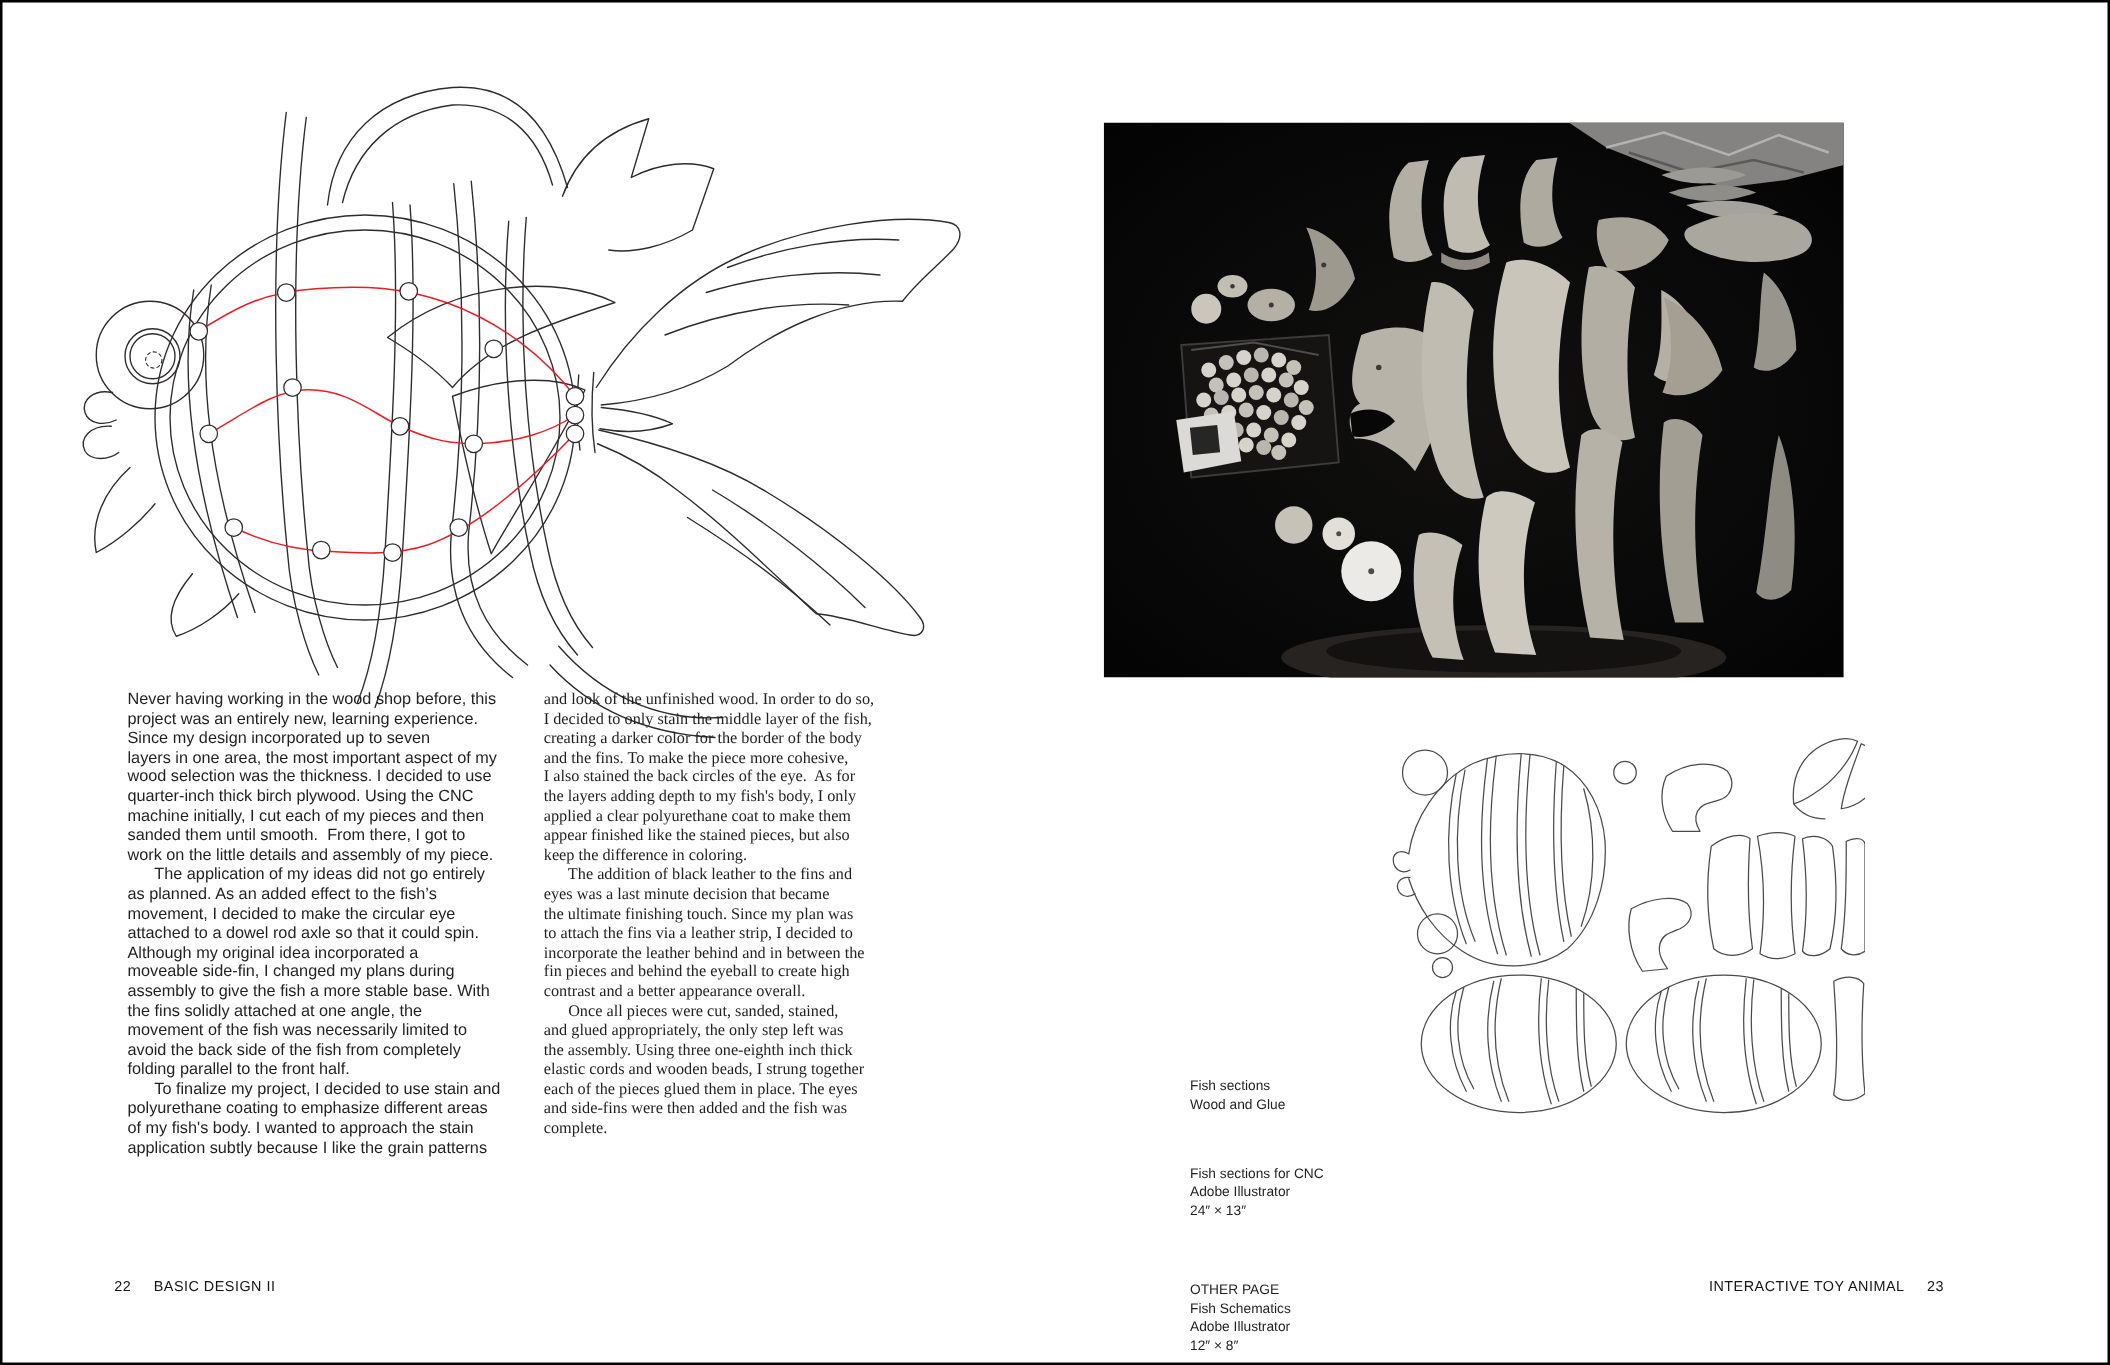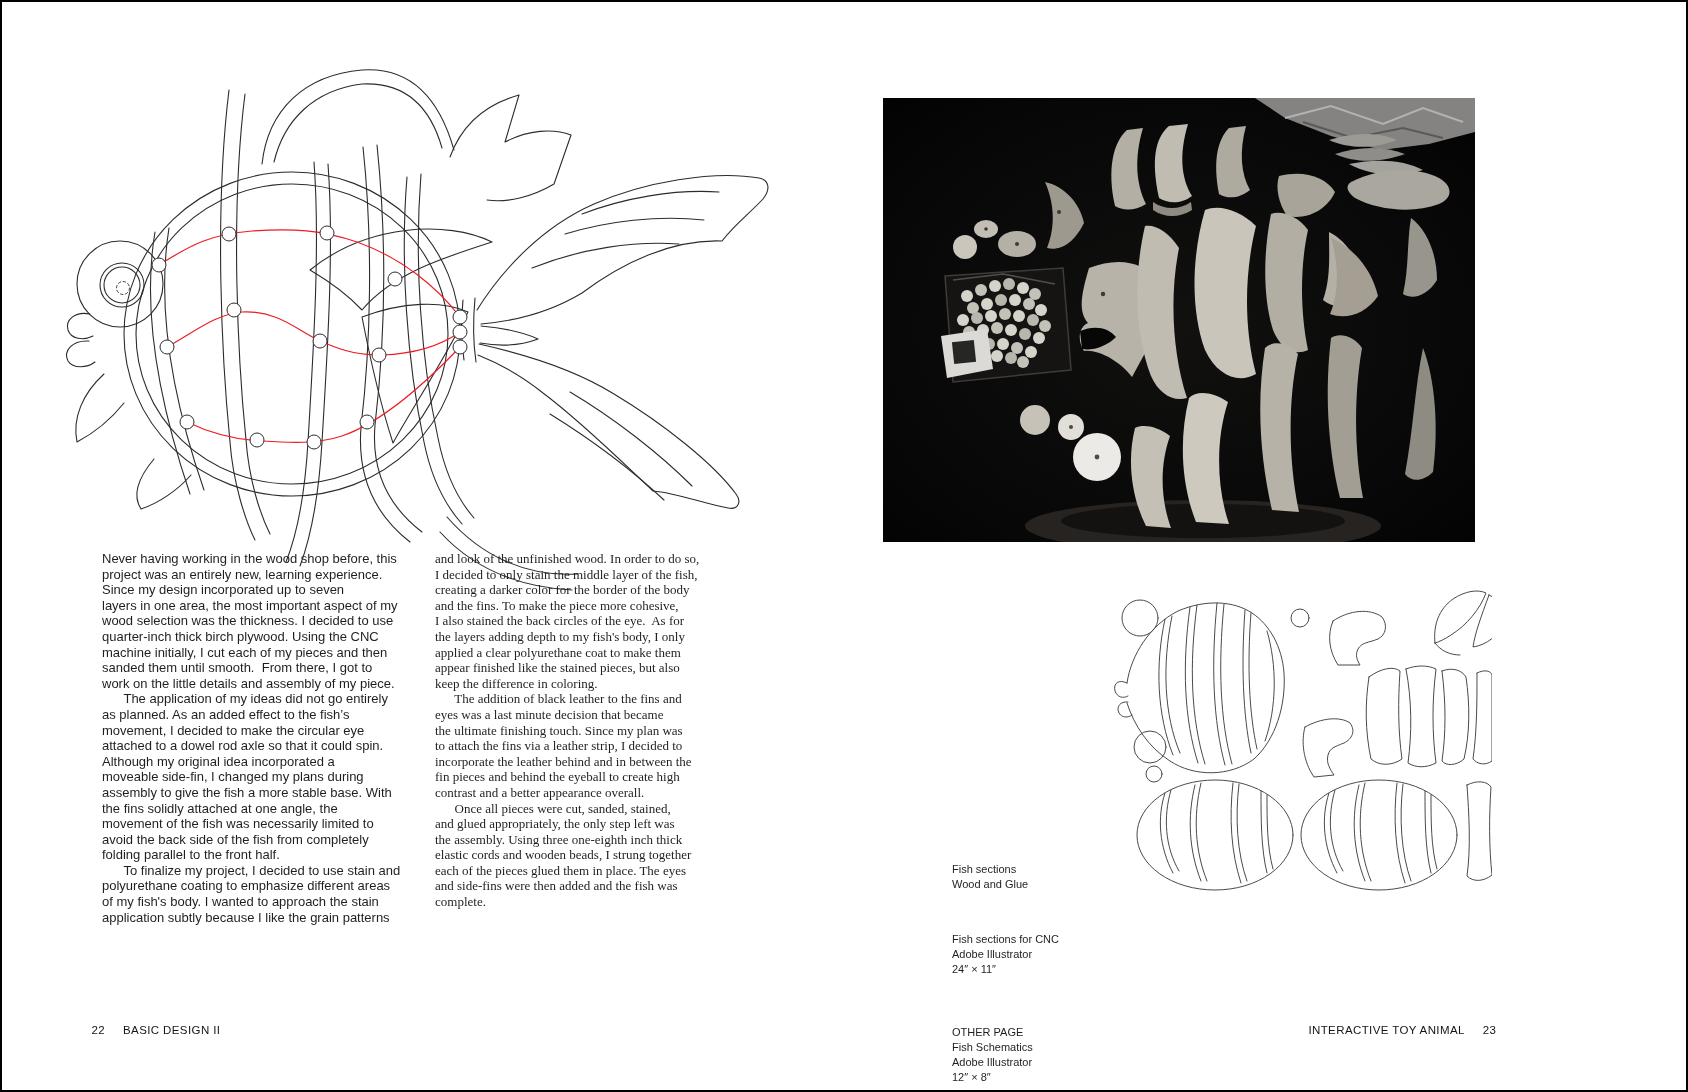--- a/index.html
+++ b/index.html
@@ -324,24 +324,24 @@
         <path d="M 430,230 C 440,225 450,226 454,232 C 452,262 452,292 455,320 C 446,327 436,327 430,321 C 434,292 432,260 430,230 Z"></path>
       </g>
     </svg>
   </div>
 
   <div class="abs caption" style="left:950px;top:830px;width:140px;">
     <div class="blk">Fish sections
 Wood and Glue</div>
     <div class="blk" style="margin-top:10px;">Fish sections for CNC
 Adobe Illustrator
-24″ × 11″</div>
+24″ × 13″</div>
     <div class="blk" style="margin-top:18px;">OTHER PAGE
 Fish Schematics
 Adobe Illustrator
 12″ × 8″</div>
   </div>
 
-  <div class="abs footer" style="left:1292px;top:1010px;width:320px;text-align:left;">
+  <div class="abs footer" style="left:1292px;top:1010px;width:320px;text-align:center;">
     <span>INTERACTIVE TOY ANIMAL</span><span style="display:inline-block;width:18px;"></span><span>23</span>
   </div>
 
 </div>
 
 </body></html>

